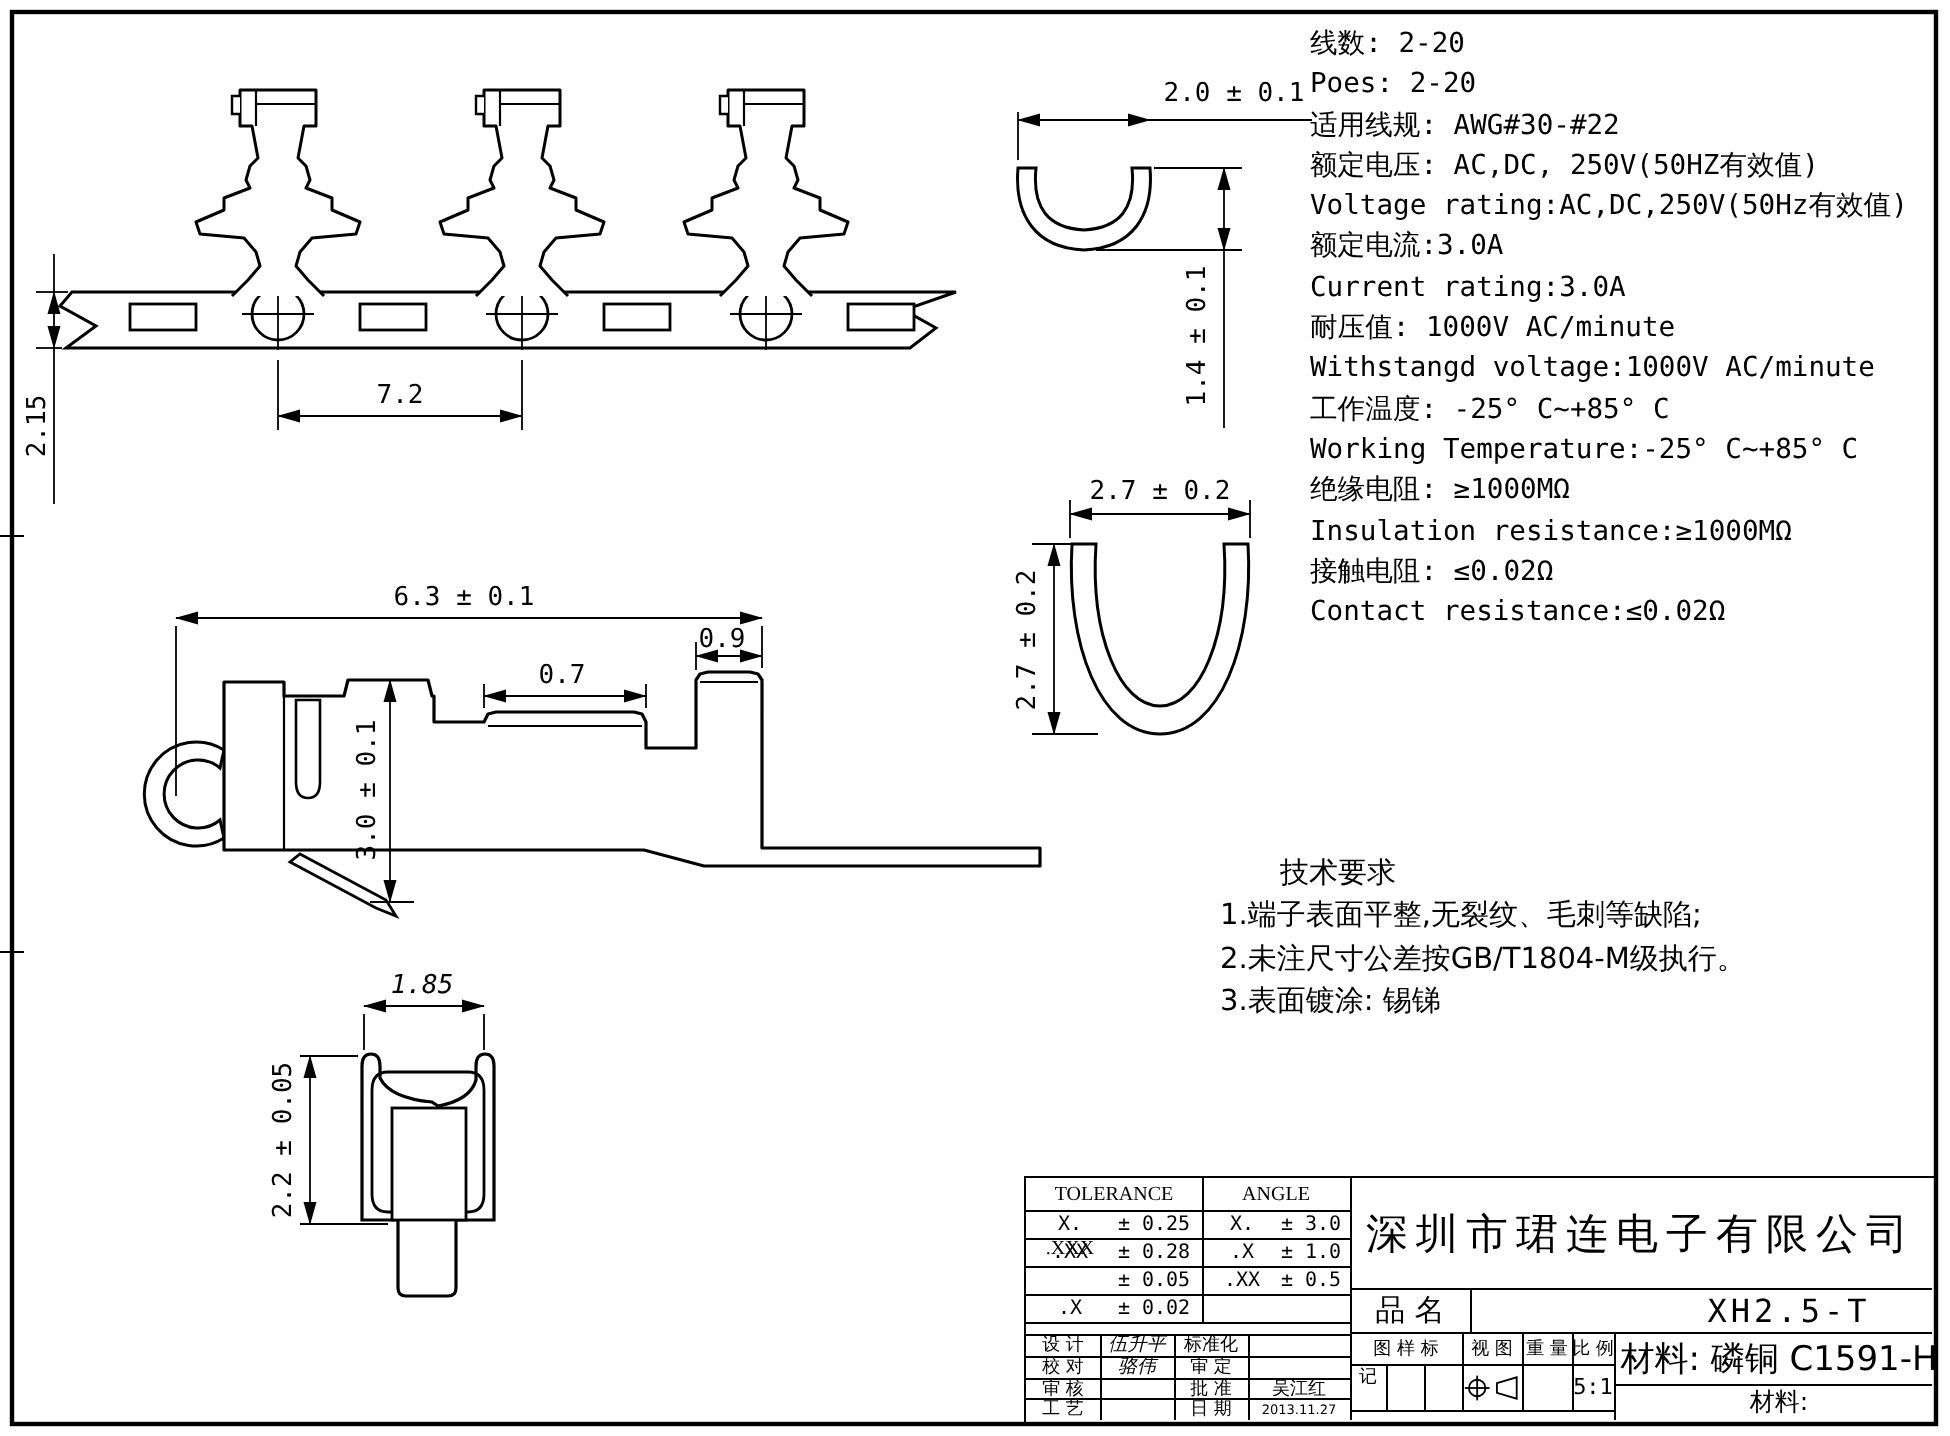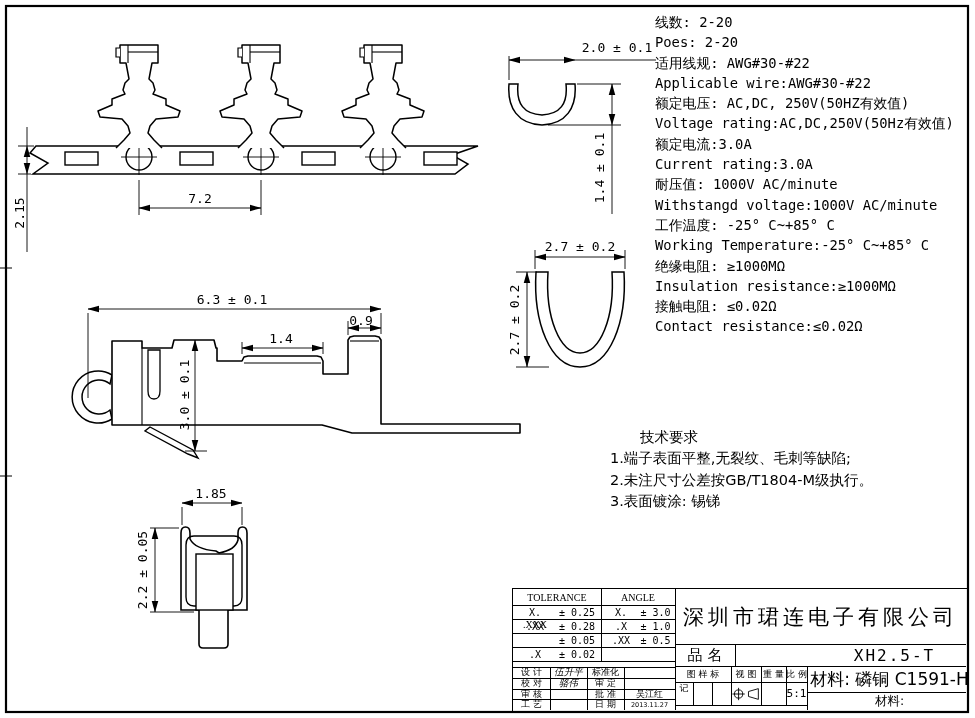--- a/index.html
+++ b/index.html
@@ -157,30 +157,29 @@
   </svg>
 
   <div class="dim" style="left:200px;top:198px;">7.2</div>
   <div class="dim rot" style="left:19px;top:213px;">2.15</div>
   <div class="dim" style="left:617px;top:47px;">2.0 ± 0.1</div>
   <div class="dim rot" style="left:599px;top:168px;">1.4 ± 0.1</div>
   <div class="dim" style="left:580px;top:246px;">2.7 ± 0.2</div>
   <div class="dim rot" style="left:514px;top:320px;">2.7 ± 0.2</div>
   <div class="dim" style="left:232px;top:299px;">6.3 ± 0.1</div>
   <div class="dim" style="left:361px;top:320px;">0.9</div>
-  <div class="dim" style="left:281px;top:338px;">1.4</div>
+  <div class="dim" style="left:281px;top:338px;">0.7</div>
   <div class="dim rot" style="left:184px;top:395px;">3.0 ± 0.1</div>
-  <div class="dim" style="left:211px;top:493px;">1.85</div>
+  <div class="dim" style="left:211px;top:493px;font-style:italic;">1.85</div>
   <div class="dim rot" style="left:142px;top:570px;">2.2 ± 0.05</div>
 
   <div class="specs">
     <div>线数: 2-20</div>
     <div>Poes: 2-20</div>
     <div>适用线规: AWG#30-#22</div>
-    <div>Applicable wire:AWG#30-#22</div>
     <div>额定电压: AC,DC, 250V(50HZ有效值)</div>
     <div>Voltage rating:AC,DC,250V(50Hz有效值)</div>
     <div>额定电流:3.0A</div>
     <div>Current rating:3.0A</div>
     <div>耐压值: 1000V AC/minute</div>
     <div>Withstangd voltage:1000V AC/minute</div>
     <div>工作温度: -25° C~+85° C</div>
     <div>Working Temperature:-25° C~+85° C</div>
     <div>绝缘电阻: ≥1000MΩ</div>
     <div>Insulation resistance:≥1000MΩ</div>

